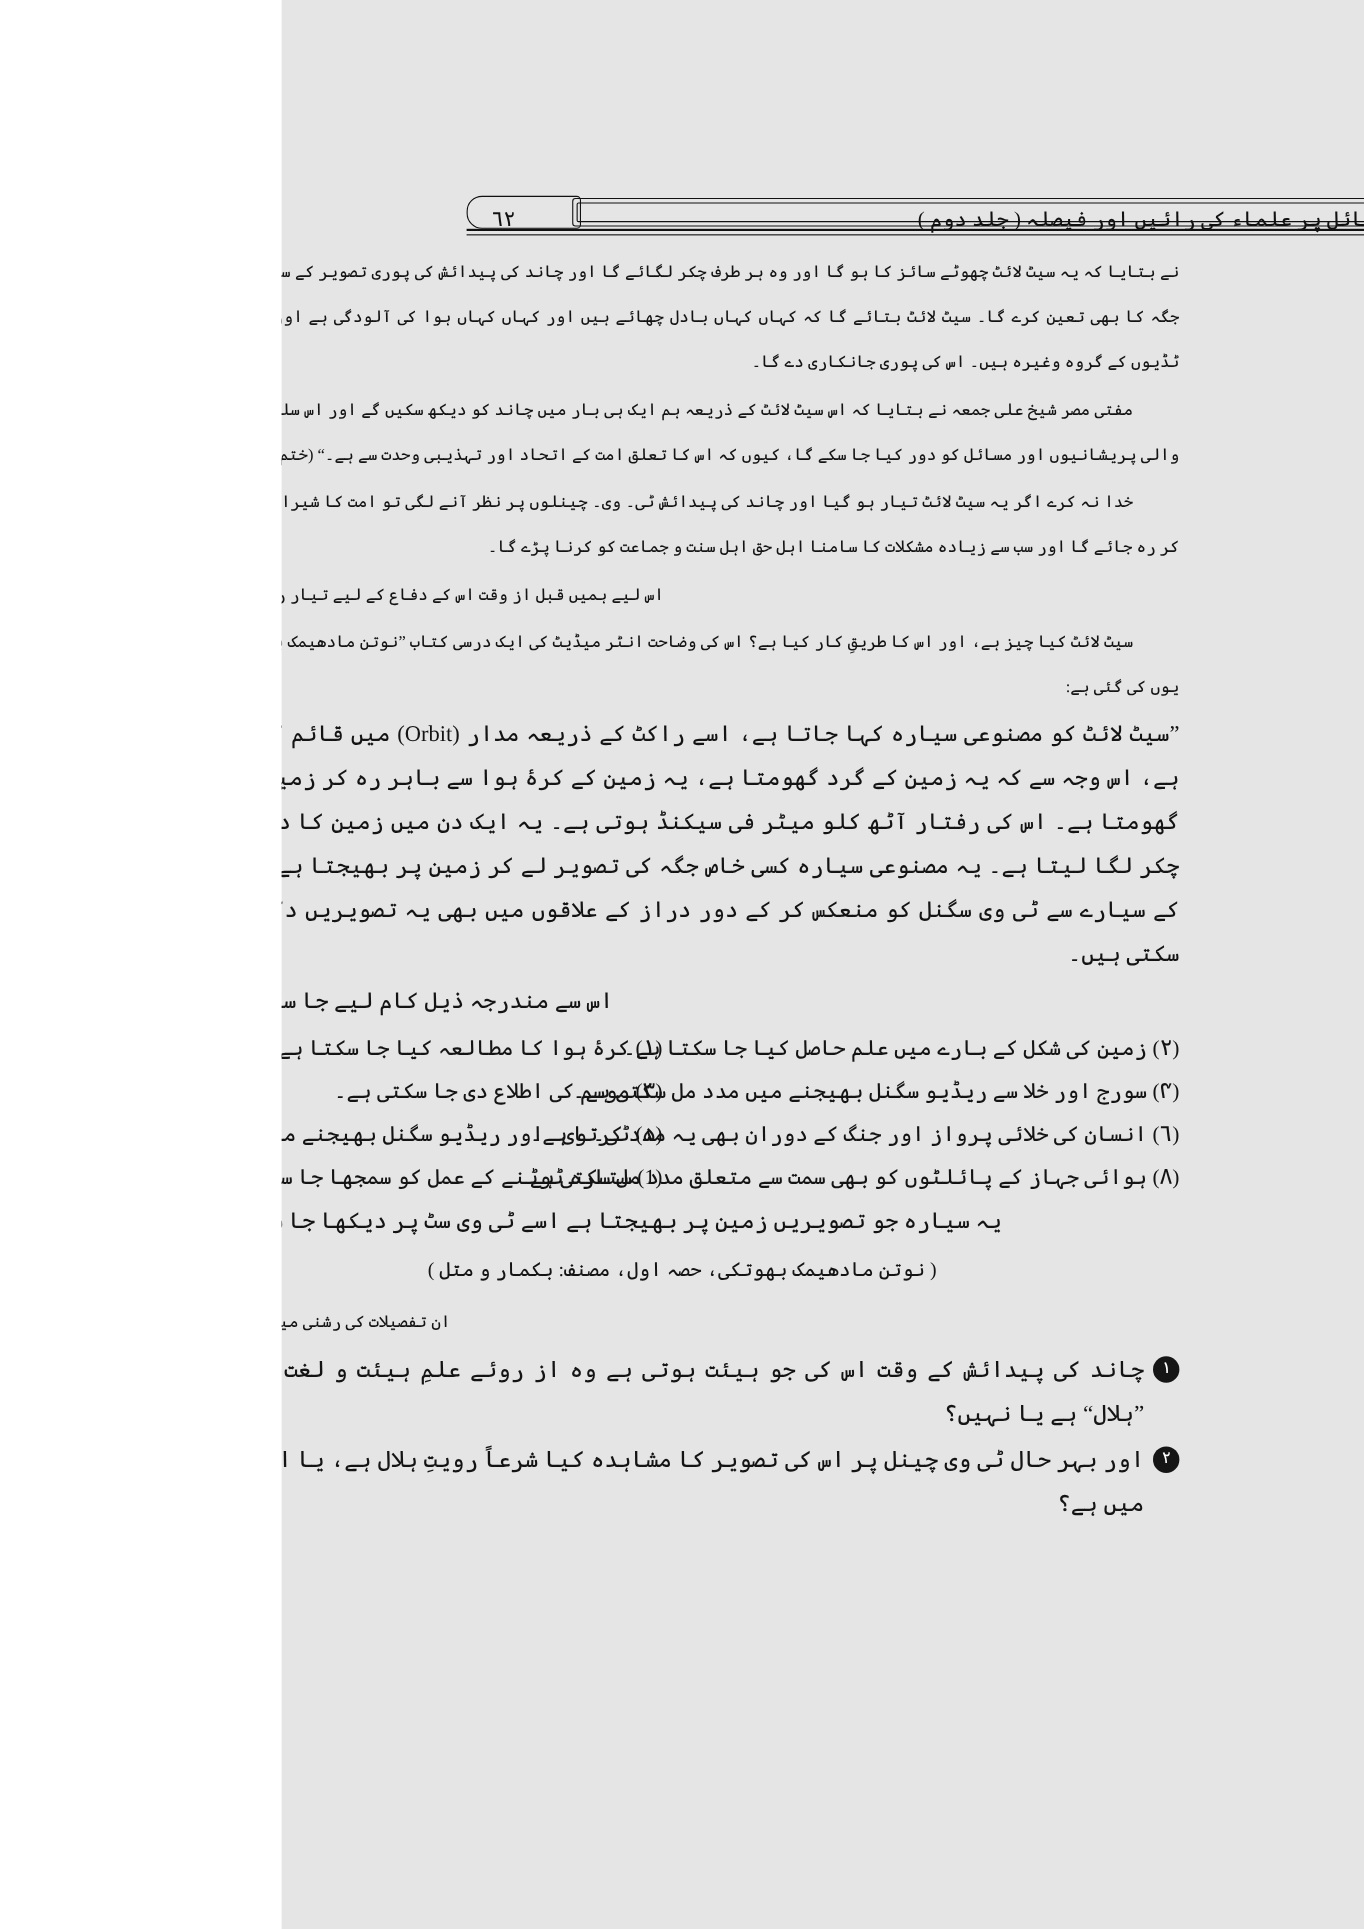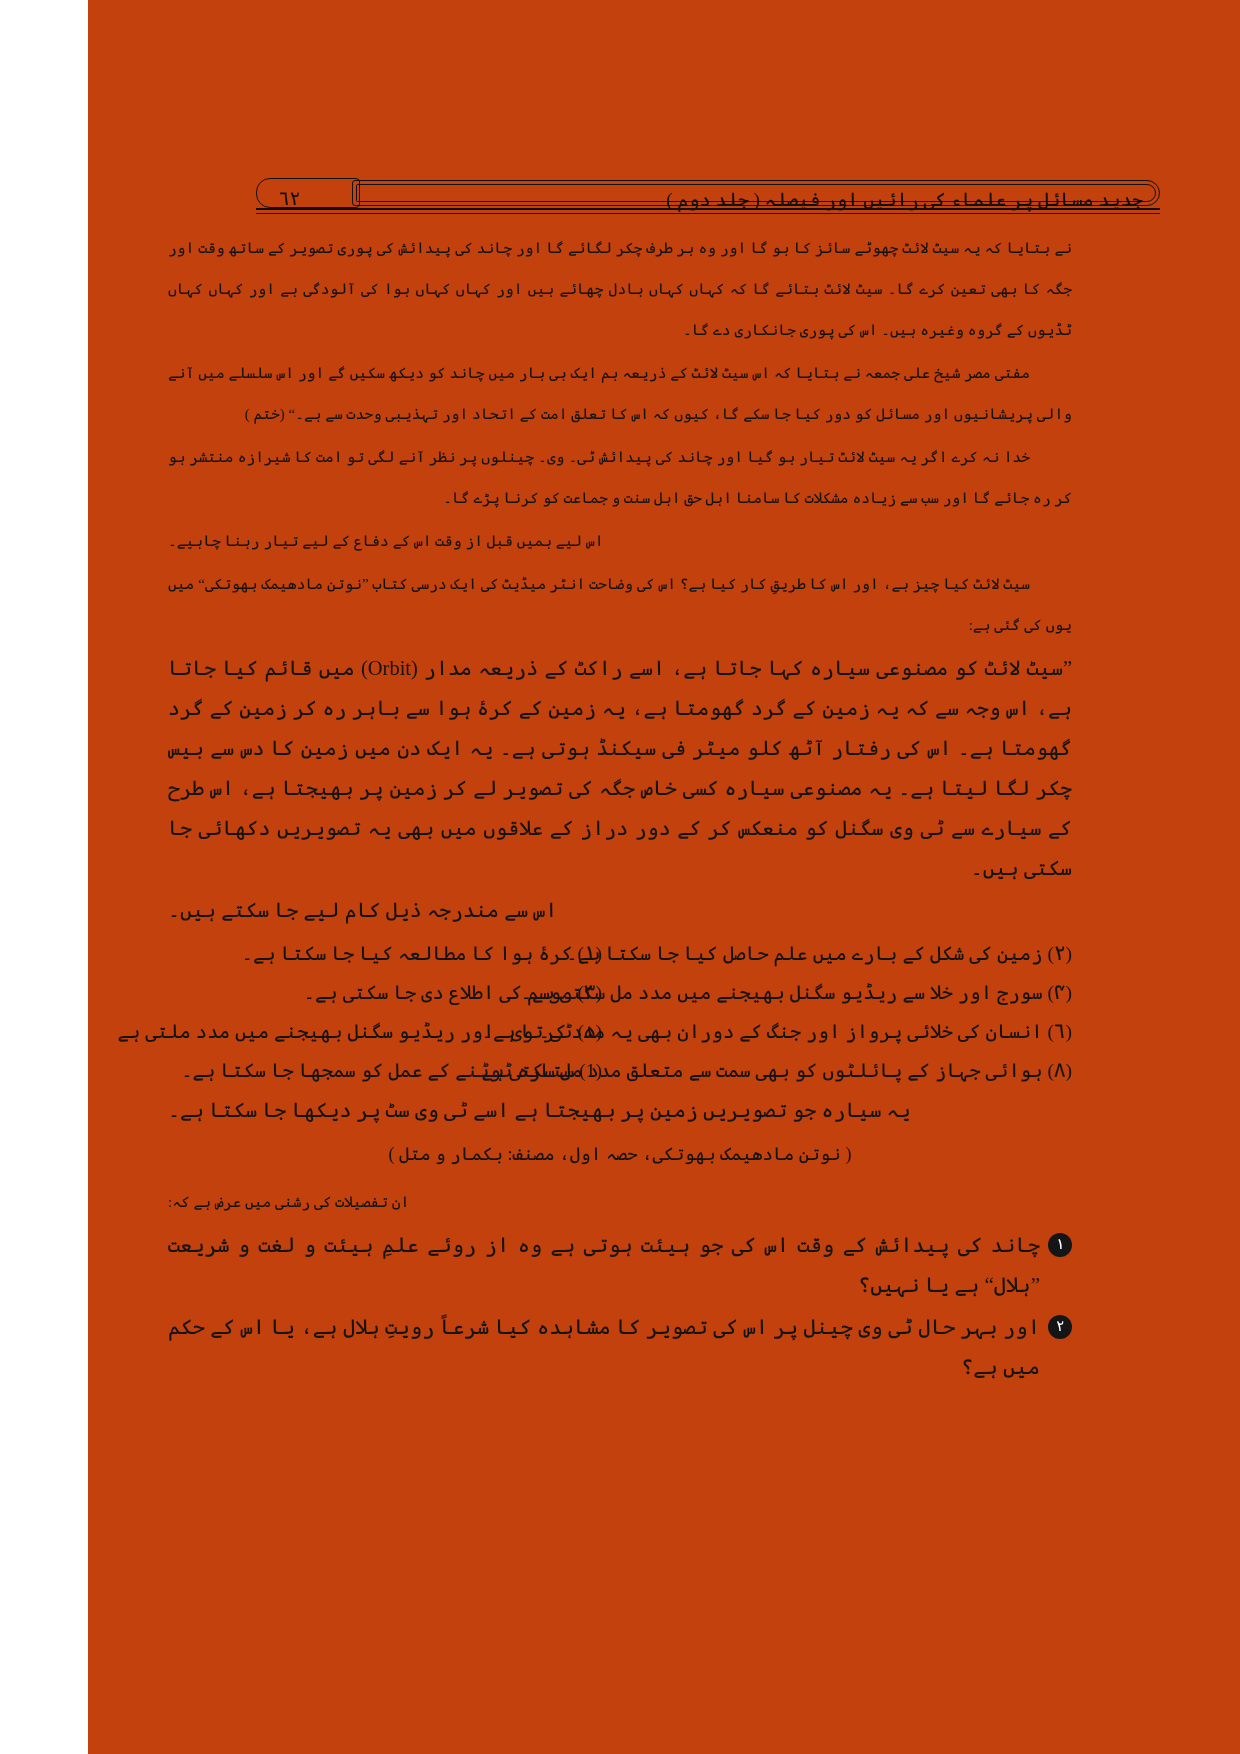--- a/index.html
+++ b/index.html
@@ -2,23 +2,23 @@
 <html lang="ur" dir="rtl"><head>
 <meta charset="utf-8">
 <style>
   html, body {
     margin: 0;
     padding: 0;
     background: #ffffff;
   }
   .page {
     position: relative;
-    width: 1152px;
+    width: 984px;
     height: 1754px;
-    background: #c2410c;
+    background: #e5e5e5;
     font-family: "Liberation Serif", serif;
     overflow: hidden;
   }
   
   .header {
     position: absolute;
     top: 172px;
     left: 168px;
     width: 904px;
     height: 40px;

